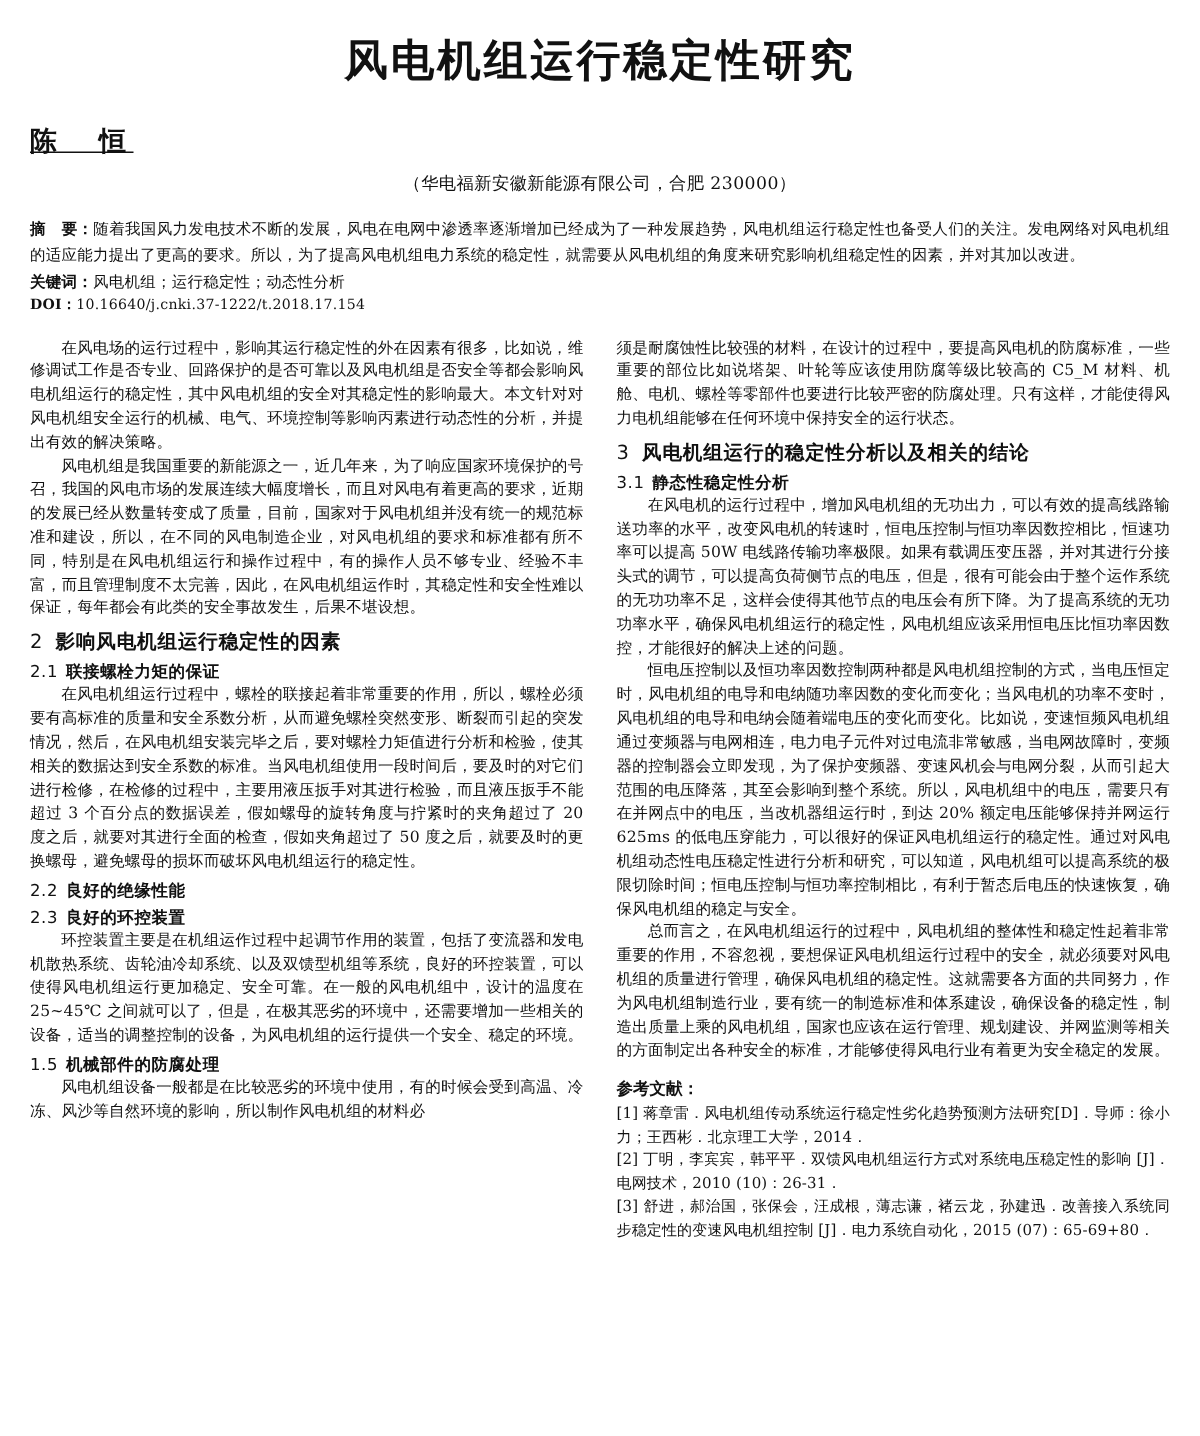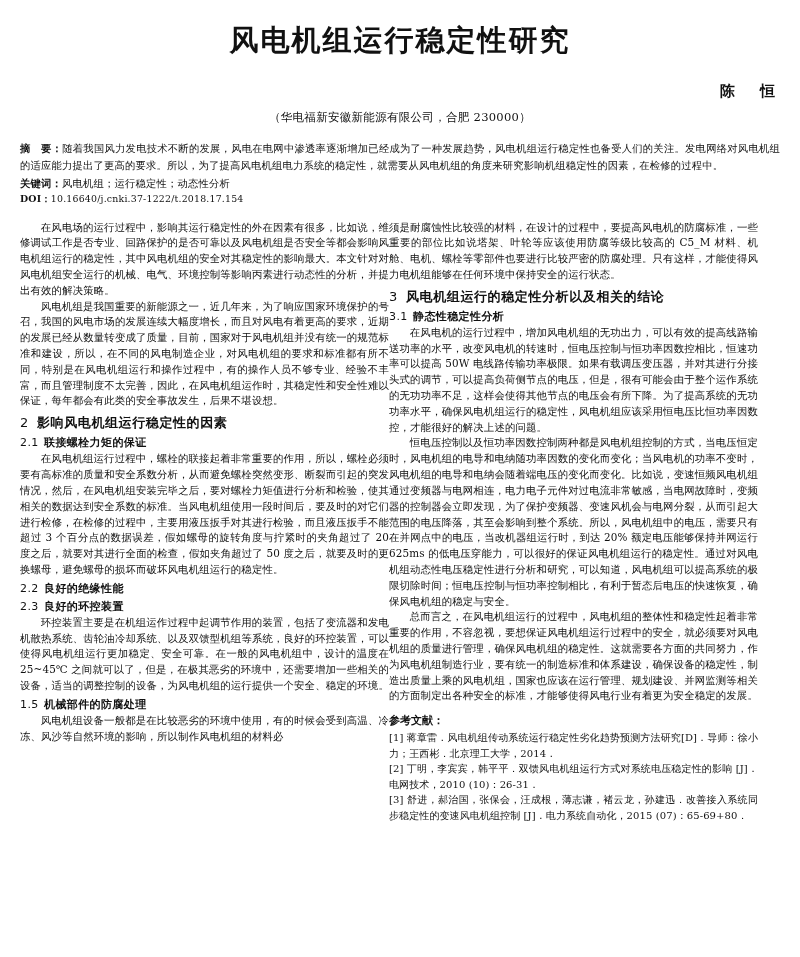--- a/index.html
+++ b/index.html
@@ -26,25 +26,26 @@
   .title {
     text-align: center;
     font-family: "DejaVu Serif", "Liberation Serif", serif;
     font-size: 29px;
     font-weight: bold;
     letter-spacing: 2px;
     margin: 14px 0 0 0;
     line-height: 1.25;
   }
   .author {
-    text-align: right;
-    font-size: 15px;
+    text-align: left;
+    font-size: 18px;
     font-weight: bold;
     letter-spacing: 5px;
     margin-top: 24px;
+    text-decoration: underline;
   }
   .affiliation {
     text-align: center;
     font-size: 11.5px;
     margin-top: 9px;
     letter-spacing: 0.3px;
   }
 
   
   .abstract-block {
@@ -69,20 +70,21 @@
     font-family: "DejaVu Serif", "Liberation Serif", serif;
   }
   .doi-line .lbl {
     font-weight: bold;
   }
 
   
   .columns {
     display: flex;
     margin-top: 13px;
+    gap: 22px;
   }
   .col {
     width: 369px;
     flex: 0 0 369px;
   }
   p.body {
     margin: 0;
     font-size: 10.4px;
     line-height: 1.52;
     text-align: justify;
@@ -142,21 +144,21 @@
 <div class="page">
 
   <h1 class="title">风电机组运行稳定性研究</h1>
 
   <div class="author">陈　恒</div>
 
   <div class="affiliation">（华电福新安徽新能源有限公司，合肥 230000）</div>
 
   <div class="abstract-block">
     <div class="abs-para">
-      <span class="lbl">摘　要：</span><span>随着我国风力发电技术不断的发展，风电在电网中渗透率逐渐增加已经成为了一种发展趋势，风电机组运行稳定性也备受人们的关注。发电网络对风电机组的适应能力提出了更高的要求。所以，为了提高风电机组电力系统的稳定性，就需要从风电机组的角度来研究影响机组稳定性的因素，在检修的过程中。</span>
+      <span class="lbl">摘　要：</span><span>随着我国风力发电技术不断的发展，风电在电网中渗透率逐渐增加已经成为了一种发展趋势，风电机组运行稳定性也备受人们的关注。发电网络对风电机组的适应能力提出了更高的要求。所以，为了提高风电机组电力系统的稳定性，就需要从风电机组的角度来研究影响机组稳定性的因素，并对其加以改进。</span>
     </div>
     <div class="kw-line">
       <span class="lbl">关键词：</span><span>风电机组；运行稳定性；动态性分析</span>
     </div>
     <div class="doi-line">
       <span class="lbl">DOI：</span><span>10.16640/j.cnki.37-1222/t.2018.17.154</span>
     </div>
   </div>
 
   <div class="columns">

